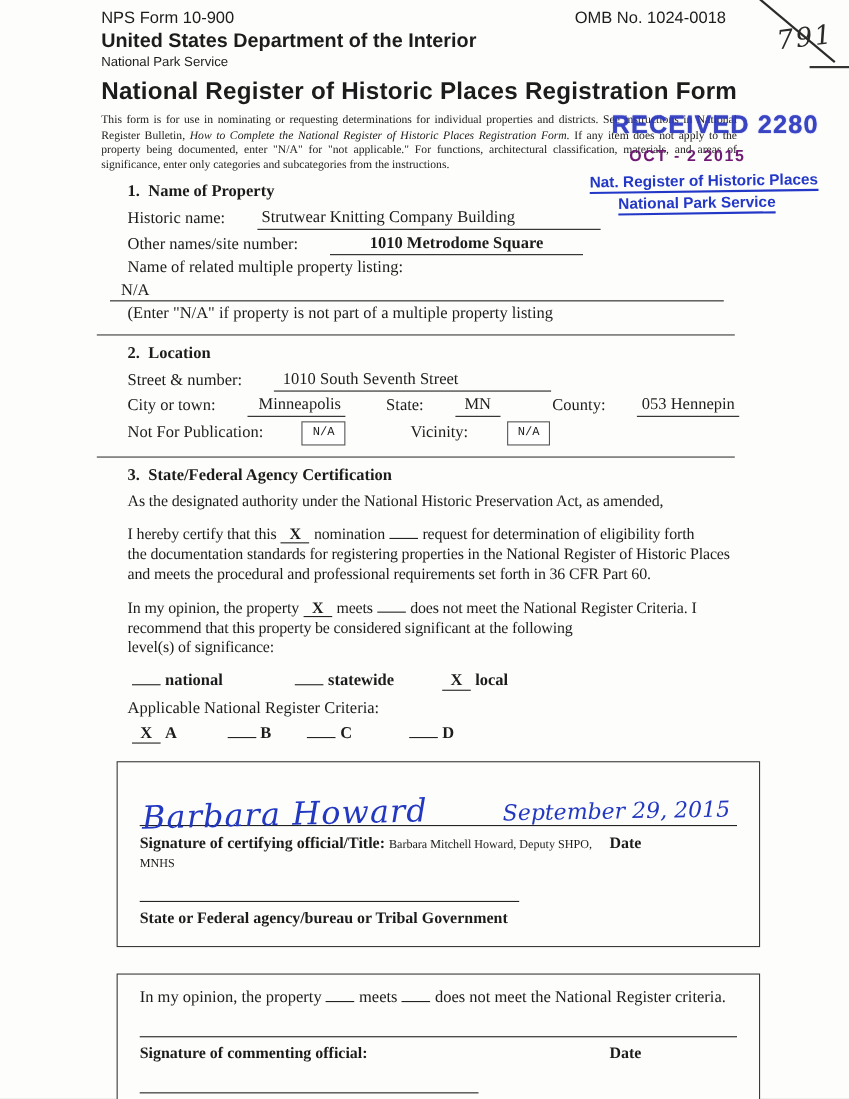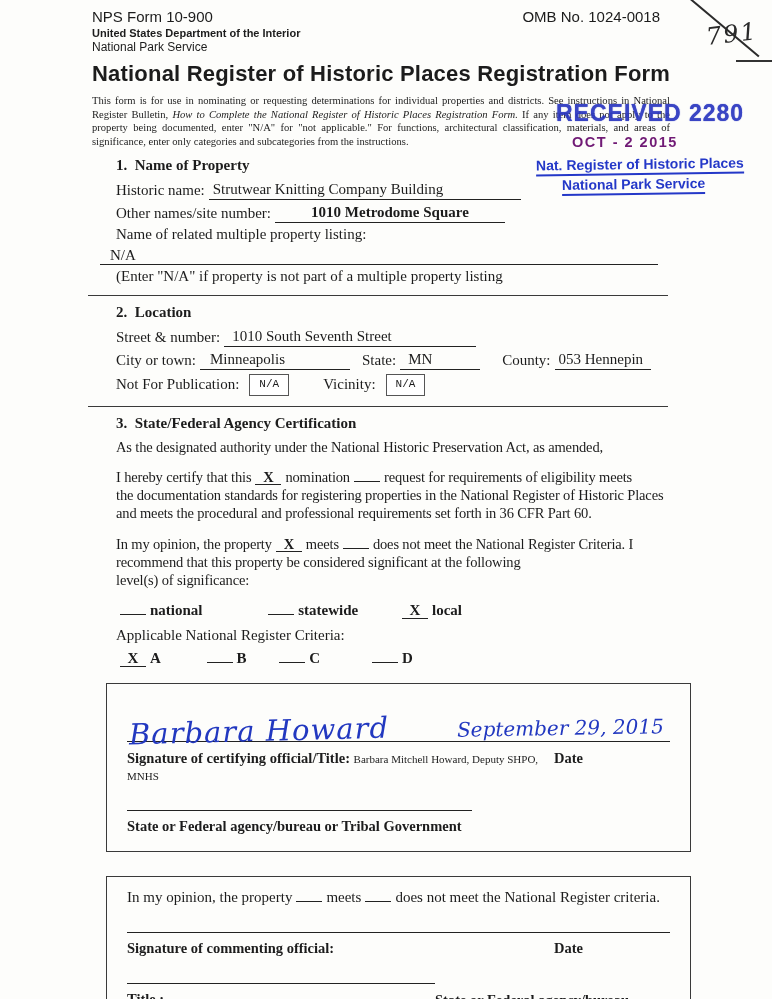--- a/index.html
+++ b/index.html
@@ -7,30 +7,30 @@
   body { display:flex; justify-content:center; font-family:"Liberation Serif", serif; }
   .page {
     position:relative; width:772px; height:999px; background:#fdfdfb;
     color:#1c1c1c; overflow:hidden; box-shadow:0 0 6px rgba(0,0,0,.4);
   }
   .main { margin-left:92px; width:580px; padding-top:8px; }
   .sans { font-family:"Liberation Sans", sans-serif; }
   .bold { font-weight:bold; }
   .tiny { font-size:15px; }
   .header-row { display:flex; justify-content:space-between; align-items:flex-start; }
-  .dept { font-size:11px; margin-top:2px; }
+  .dept { font-size:18px; margin-top:2px; }
   .svc  { font-size:12px; margin-top:1px; }
   .omb  { padding-right:12px; }
   .title { font-size:22px; font-weight:bold; margin-top:7px; letter-spacing:0.2px; }
   .instructions { font-size:10.6px; line-height:1.28; margin-top:7px; text-align:justify; width:578px; }
   .instructions i { font-style:italic; }
 
   .sec { margin-top:9px; }
   .rule { border:0; border-top:1.5px solid #3a3a3a; margin:10px 0 8px -4px; width:580px; }
-  .indent { padding-left:24px; }
+  .indent { padding-left:24px;gap:25px; }
   .sec-heading { font-size:15px; font-weight:bold; padding-left:24px; margin-bottom:6px; white-space:pre-wrap; }
   .row { display:flex; align-items:flex-end; font-size:15px; margin-bottom:3px; line-height:1.25; }
   .row .label { white-space:nowrap; margin-right:4px; }
   .fill { display:inline-block; border-bottom:1.2px solid #222; min-height:18px; padding:0 4px; white-space:nowrap; }
   .fill.center { text-align:center; }
   .plain-row { font-size:15px; padding-left:24px; margin-bottom:3px; }
   .nabox {
     display:inline-block; border:1px solid #555; font-family:"Liberation Mono", monospace;
     font-size:11px; padding:3px 9px; margin:0 0 0 6px; background:#fff;
   }
@@ -164,21 +164,21 @@
     </section>
 
     <hr class="rule">
 
     <section class="sec" style="margin-top:0;">
       <h2 class="sec-heading">3.  State/Federal Agency Certification</h2>
 
       <div class="certp">As the designated authority under the National Historic Preservation Act, as amended,</div>
 
       <div class="certp">
-        <span>I hereby certify that this</span><span class="mark">X</span><span>nomination</span><span class="blank"></span><span>request for requirements of eligibility meets</span>
+        <span>I hereby certify that this</span><span class="mark">X</span><span>nomination</span><span class="blank"></span><span>request for determination of eligibility forth</span>
         <div>the documentation standards for registering properties in the National Register of Historic Places and meets the procedural and professional requirements set forth in 36 CFR Part 60.</div>
       </div>
 
       <div class="certp">
         <span>In my opinion, the property</span><span class="mark">X</span><span>meets</span><span class="blank"></span><span>does not meet the National Register Criteria.  I</span>
         <div>recommend that this property be considered significant at the following</div>
         <div>level(s) of significance:</div>
       </div>
 
       <div class="levels-row">

